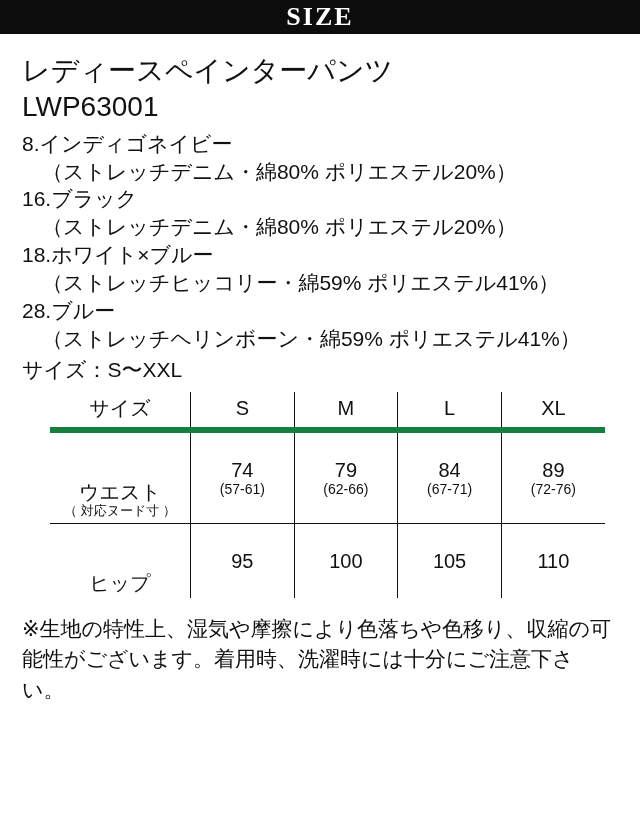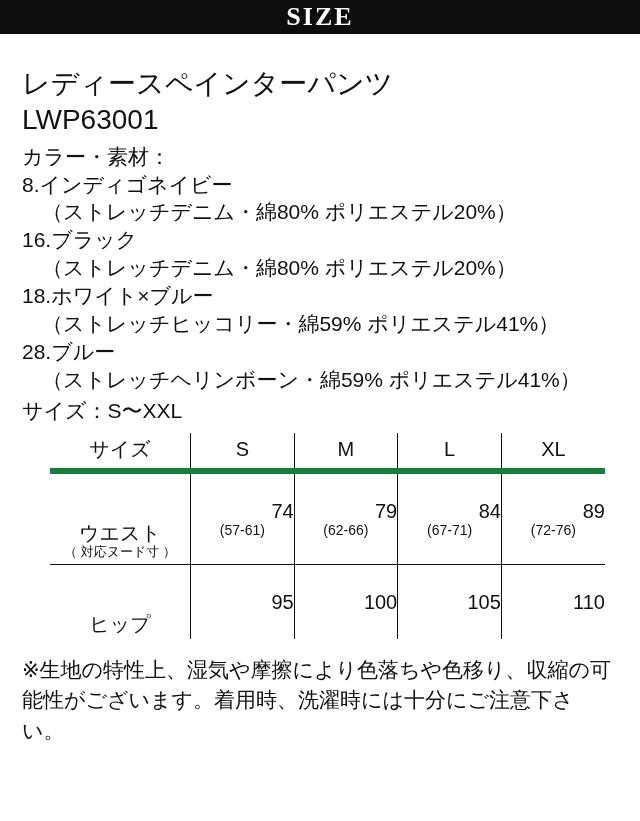--- a/index.html
+++ b/index.html
@@ -32,21 +32,21 @@
     font-size: 26px;
     font-weight: bold;
     font-family: "Liberation Serif", "DejaVu Serif", serif;
   }
   .content {
     padding: 10px 22px 0 22px;
   }
   .title {
     font-size: 28px;
     letter-spacing: 0px;
-    margin: 22px 0 2px 0;
+    margin: 9px 0 2px 0;
     line-height: 1.25;
   }
   .model {
     font-size: 28px;
     letter-spacing: 0px;
     margin: 0 0 6px 0;
     line-height: 1.2;
   }
   .spec-list {
     font-size: 21px;
@@ -104,21 +104,20 @@
     margin-top: 44px;
   }
   .rowlabel-sub {
     display: block;
     font-size: 13px;
     line-height: 1.2;
   }
   .cell-main {
     display: block;
     line-height: 1.1;
-    text-align: right;
   }
   .cell-sub {
     display: block;
     font-size: 14px;
     line-height: 1.2;
   }
   .spacer-label {
     letter-spacing: 6px;
   }
   .note {
@@ -136,21 +135,20 @@
   <div class="header-bar">
     <span>SIZE</span>
   </div>
 
   <div class="content">
 
     <div class="title">レディースペインターパンツ</div>
     <div class="model">LWP63001</div>
 
     <div class="spec-list">
-      <div class="spec-line">カラー・素材：</div>
       <div class="spec-line">8.インディゴネイビー</div>
       <div class="spec-line indent">（ストレッチデニム・綿80% ポリエステル20%）</div>
       <div class="spec-line">16.ブラック</div>
       <div class="spec-line indent">（ストレッチデニム・綿80% ポリエステル20%）</div>
       <div class="spec-line">18.ホワイト×ブルー</div>
       <div class="spec-line indent">（ストレッチヒッコリー・綿59% ポリエステル41%）</div>
       <div class="spec-line">28.ブルー</div>
       <div class="spec-line indent">（ストレッチヘリンボーン・綿59% ポリエステル41%）</div>
     </div>
 

